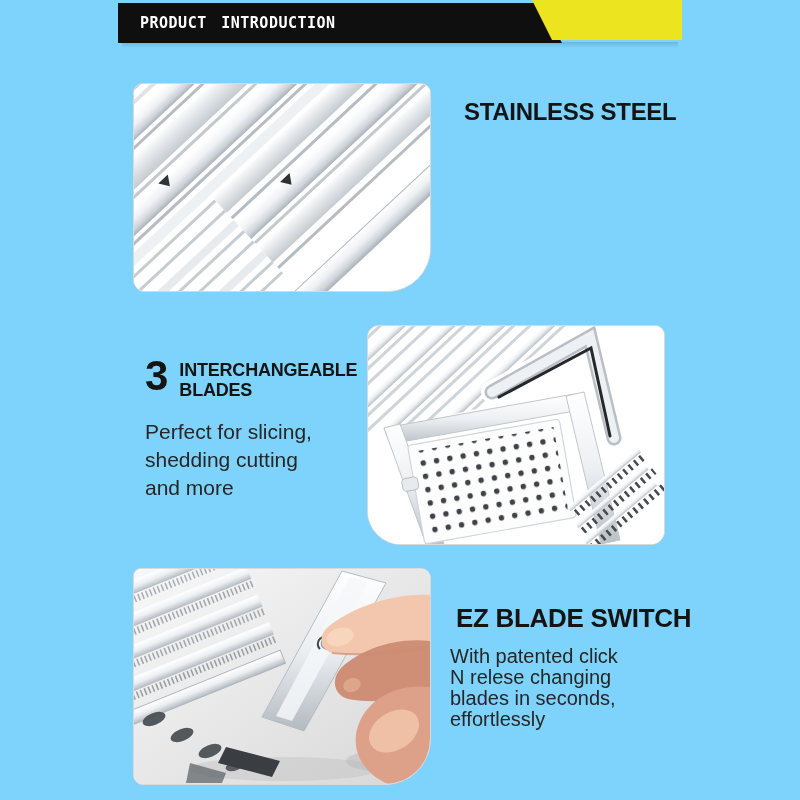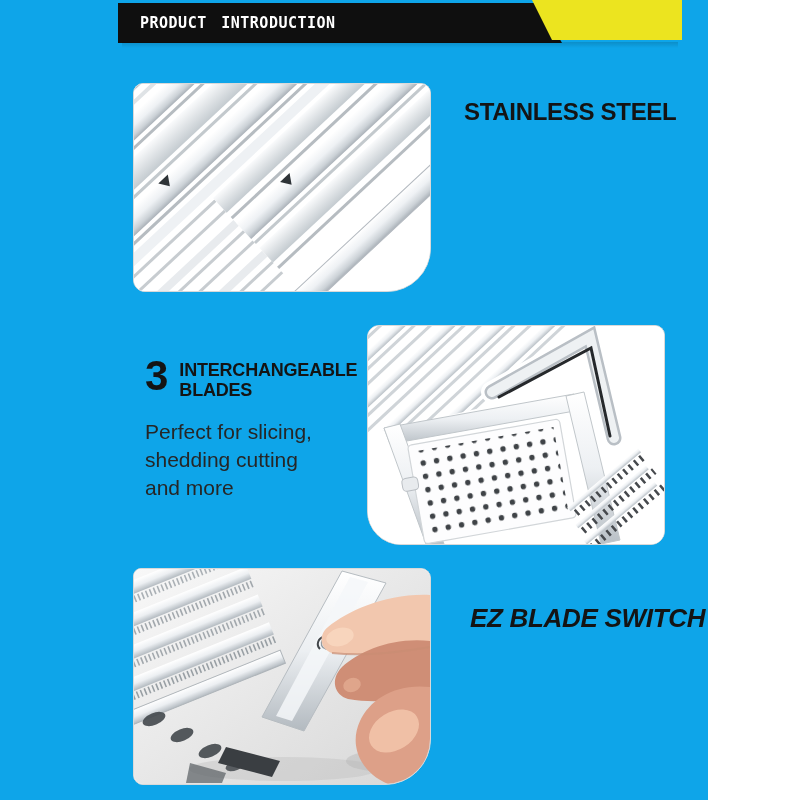--- a/index.html
+++ b/index.html
@@ -1,17 +1,17 @@
 <!DOCTYPE html>
 <html><head>
 <meta charset="utf-8">
 <style>
   html,body{margin:0;padding:0;background:#ffffff;}
   #canvas{
-    position:relative;width:708px;height:800px;background:#0ea5e9;overflow:hidden;
+    position:relative;width:800px;height:800px;background:#7dd3fc;overflow:hidden;
     font-family:"Liberation Sans",sans-serif;color:#222;
   }
   
   .banner-black{
     position:absolute;left:118px;top:3px;width:444px;height:40px;
     background:#0f0f0f;
     clip-path:polygon(0 0,422px 0,444px 100%,0 100%);
   }
   .banner-title{
     position:absolute;left:22px;top:0;height:40px;line-height:40px;
@@ -43,21 +43,21 @@
   .s1-text{left:458px;top:93px;width:205px;}
   .s1-text p{width:178px;font-size:19px;line-height:23px;}
   .s2-text{left:145px;top:358px;width:240px;}
   .s2-text .hrow{display:flex;align-items:flex-start;}
   .s2-text .hnum{font-size:42px;line-height:36px;font-weight:bold;color:#141414;}
   .s2-text .hsmall{
     font-size:18px;line-height:20px;font-weight:bold;color:#141414;
     width:200px;margin-left:11px;margin-top:2px;letter-spacing:-.2px;
   }
   .s2-text p{margin-top:18px;width:185px;font-size:21px;line-height:28px;}
-  .s3-text{left:464px;top:597px;width:220px;font-style:italic;}
+  .s3-text{left:450px;top:597px;width:220px;}
   .s3-text h2{font-size:26px;line-height:30px;}
   .s3-text p{margin-top:13px;width:178px;font-size:20px;line-height:21px;}
 </style>
 </head>
 <body>
 
 <div id="canvas">
 
   <div class="banner-black">
     <div class="banner-title">PRODUCT INTRODUCTION</div>
@@ -226,15 +226,16 @@
       <ellipse cx="206" cy="68" rx="14" ry="9" fill="#f9d8c0" opacity=".8" transform="rotate(-15 206 68)"></ellipse>
       <path d="M 296 72 C 258 68 226 82 208 98 C 196 110 200 126 214 130 C 248 136 278 128 296 126 Z" fill="#cf8e76"></path>
       <ellipse cx="218" cy="116" rx="9" ry="7" fill="#e0a78e" opacity=".9" transform="rotate(-20 218 116)"></ellipse>
       <path d="M 296 118 C 262 114 236 130 226 152 C 214 178 228 204 254 215 L 296 215 Z" fill="#dda088"></path>
       <ellipse cx="260" cy="162" rx="27" ry="19" fill="#f3c6ab" opacity=".85" transform="rotate(-32 260 162)"></ellipse>
       <path d="M 198 84 C 234 88 272 82 296 78" fill="none" stroke="#c98d74" stroke-width="2" opacity=".7"></path>
     </svg>
   </div>
   <div class="tblock s3-text">
     <h2>EZ BLADE SWITCH</h2>
+    <p>With patented click N relese changing blades in seconds, effortlessly</p>
   </div>
 
 </div>
 
 </body></html>

